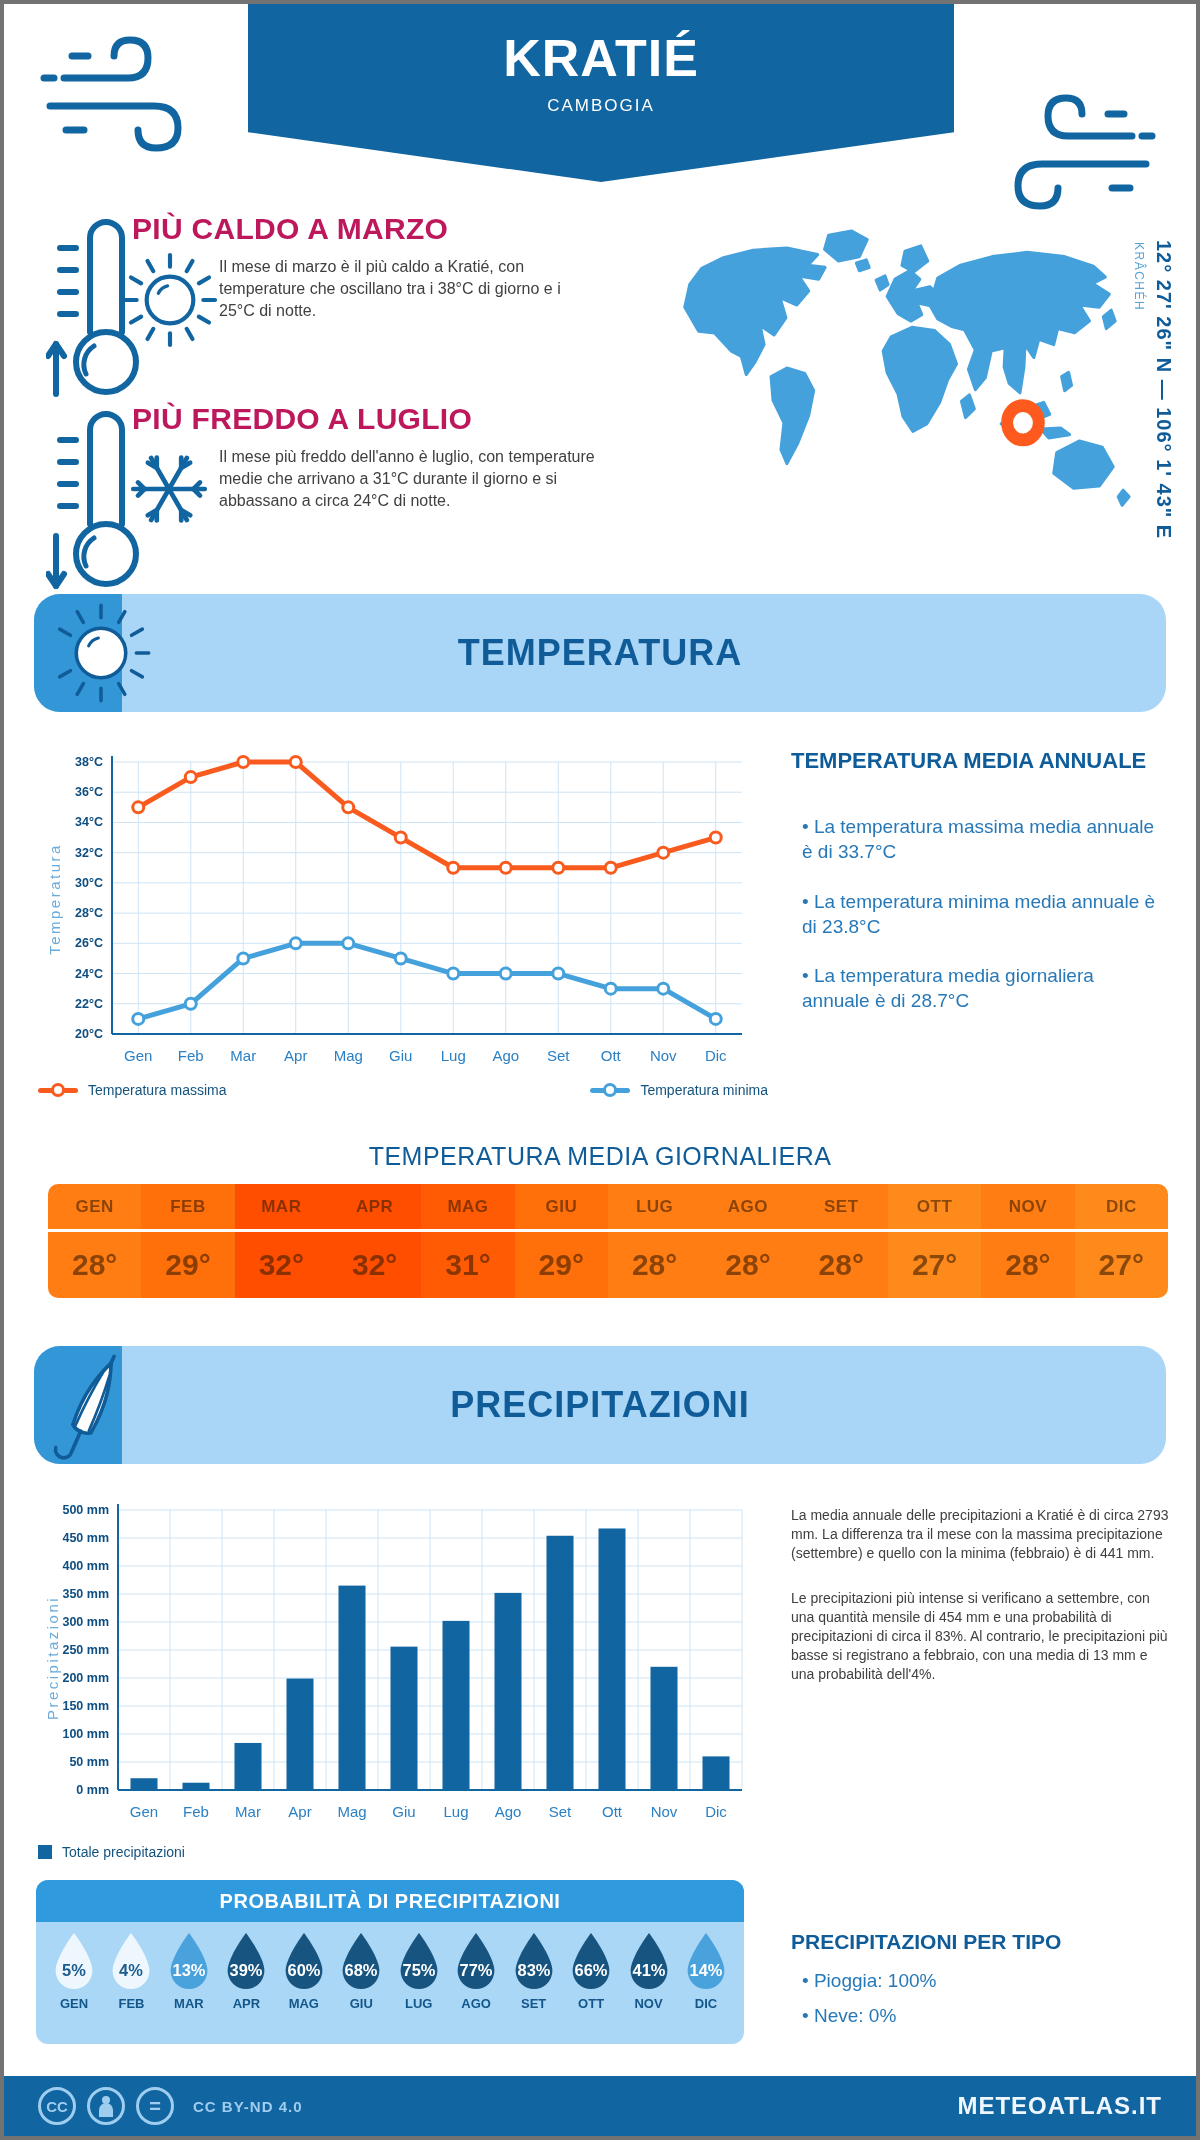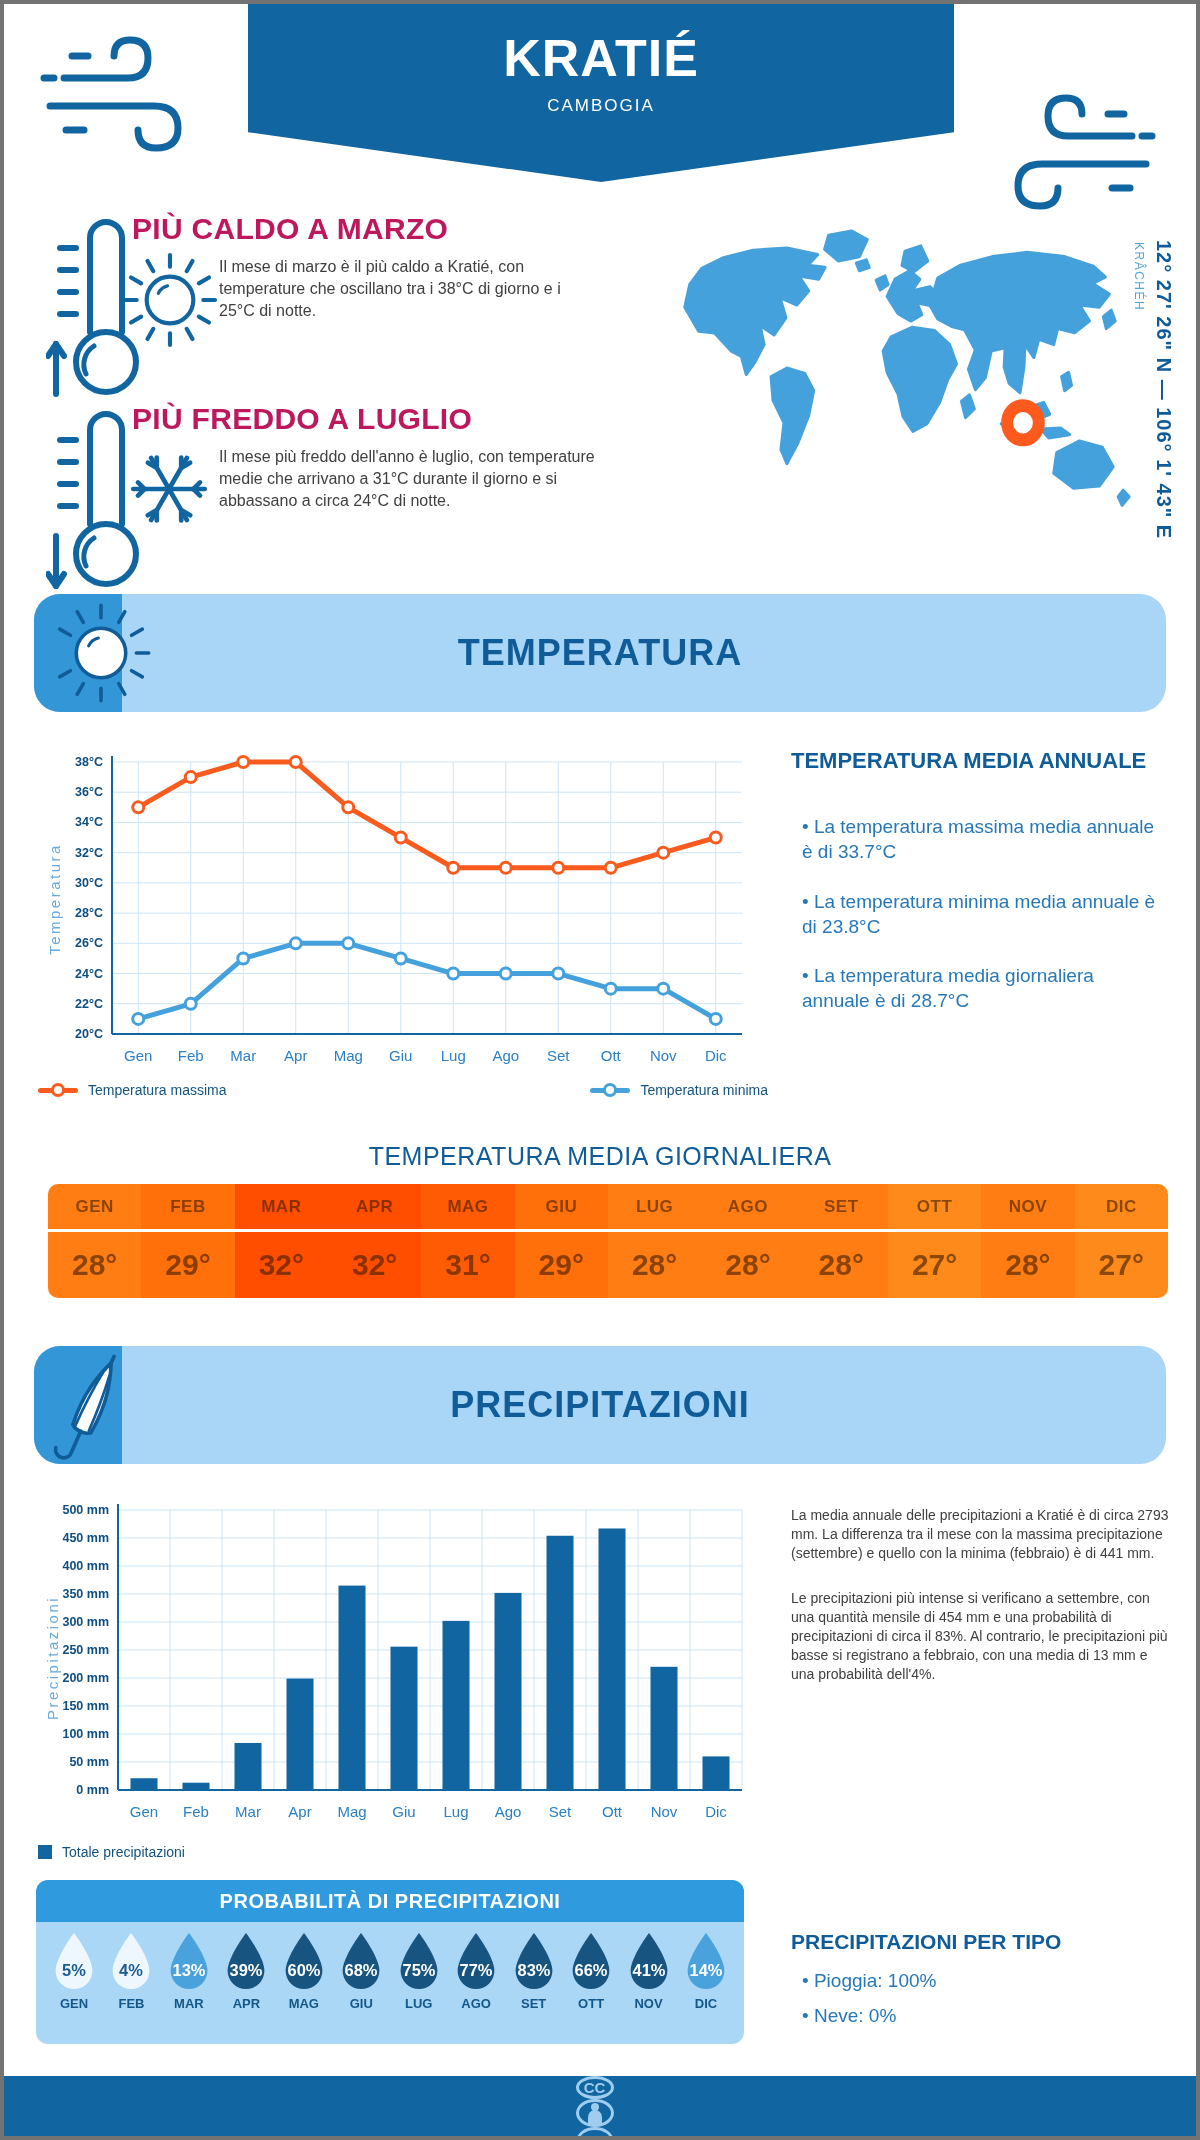--- a/index.html
+++ b/index.html
@@ -61,21 +61,21 @@
   .prob-panel{left:32px;top:1876px;width:708px;height:164px;background:#abd7f6;border-radius:12px;}
   .prob-head{height:42px;background:#2f9ade;border-radius:12px 12px 0 0;color:#fff;font-weight:bold;
              font-size:20px;display:flex;align-items:center;justify-content:center;letter-spacing:0.5px;}
   .drops{display:flex;justify-content:space-between;padding:9px 12px 0;}
   .drop-item{width:52px;display:flex;flex-direction:column;align-items:center;}
   .drop-label{margin-top:5px;font-size:13px;font-weight:bold;color:#12568a;}
   .pct{font:700 17px "Liberation Sans",sans-serif;}
 
   
   .footer{left:0;bottom:0;width:100%;height:60px;background:#1165a0;display:flex;align-items:center;
-          padding:0 34px;box-sizing:border-box;flex-direction:column;}
+          padding:11px 34px;box-sizing:border-box;}
   .cc-circle{width:38px;height:38px;border:3px solid #9fcdf0;border-radius:50%;color:#9fcdf0;display:flex;
              align-items:center;justify-content:center;font-weight:bold;font-size:15px;margin-right:11px;box-sizing:border-box;}
   .license{margin-left:8px;color:#9fcdf0;font-weight:bold;font-size:15px;letter-spacing:1px;}
   .brand{margin-left:auto;color:#eef7ff;font-weight:bold;font-size:24px;letter-spacing:1px;}
 </style>
 </head>
 <body>
 
 <div class="page">
 

